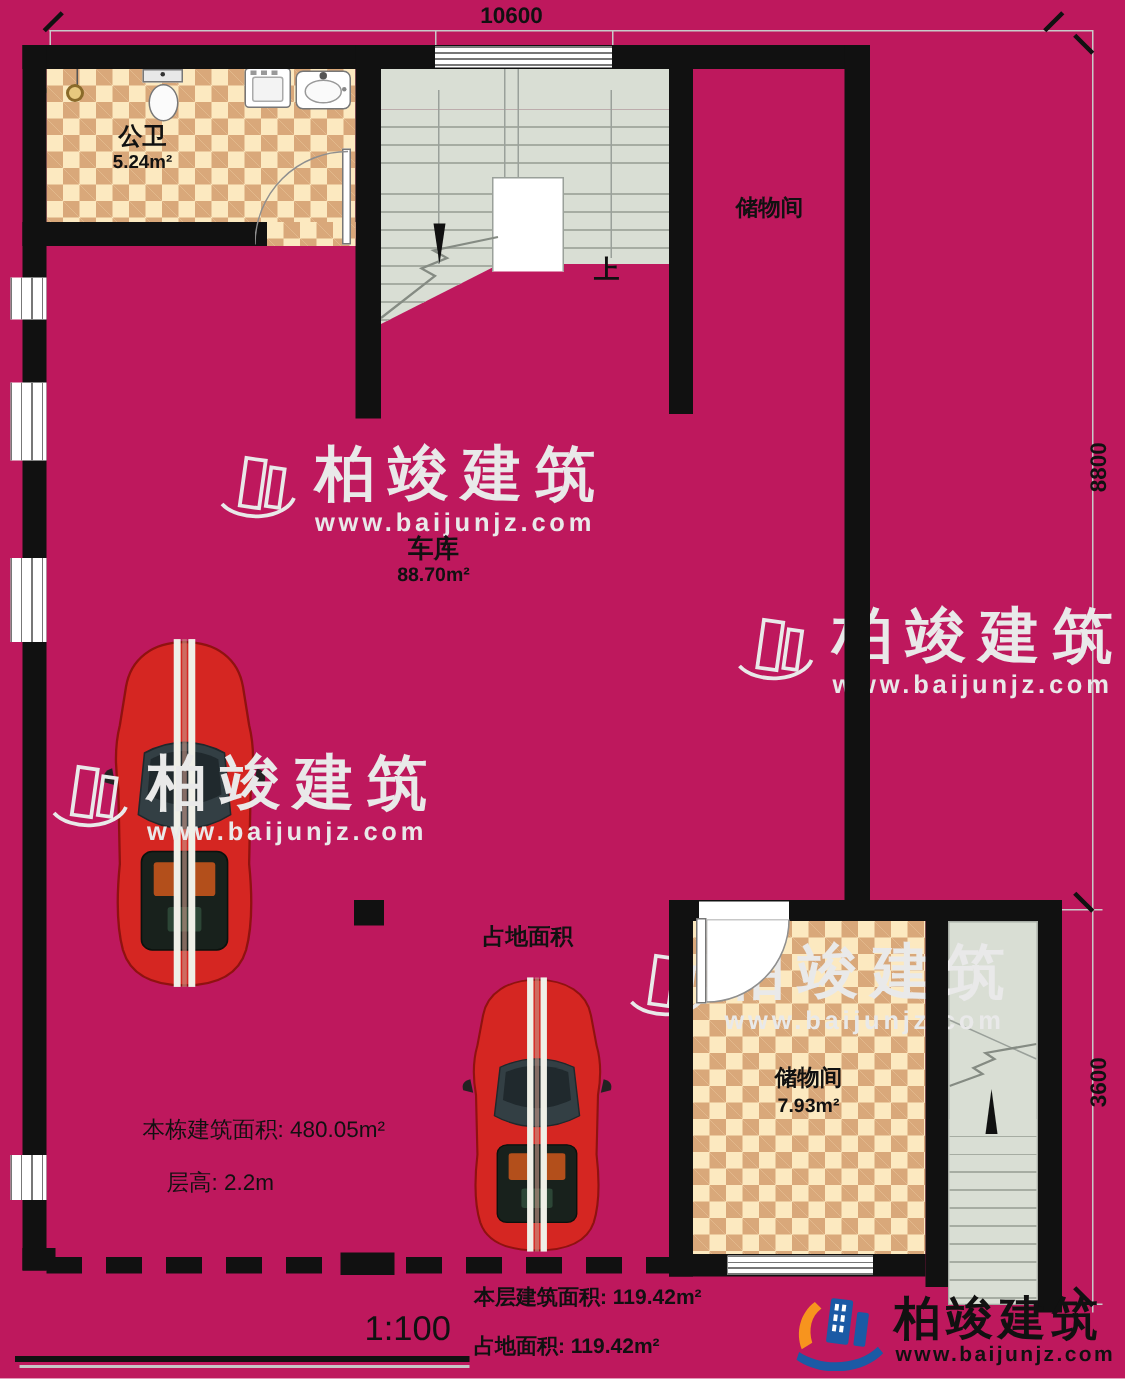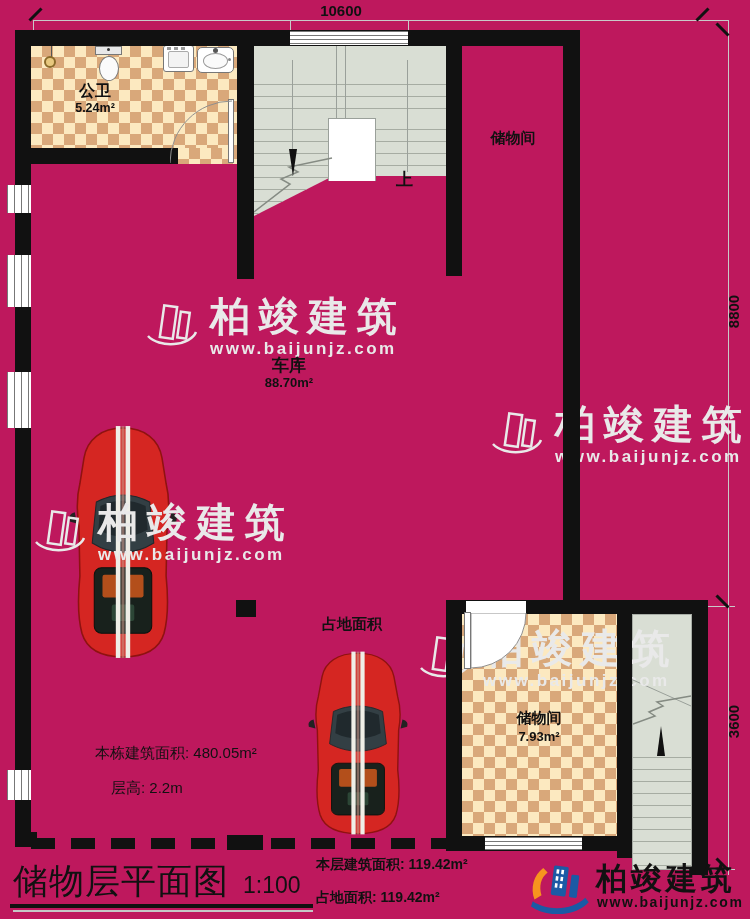--- a/index.html
+++ b/index.html
@@ -239,21 +239,20 @@
 
   <div class="note" style="left:95px;top:744px">
     <span>本栋建筑面积:</span>
     <span>480.05m²</span>
   </div>
   <div class="note" style="left:111px;top:779px">
     <span>层高:</span>
     <span>2.2m</span>
   </div>
 
-  <div class="tb tb-title">储物层平面图</div>
   <div class="rule" style="left:10px;top:904px;width:303px;height:4px;background:#111"></div>
   <div class="rule" style="left:13px;top:910px;width:300px;height:2px;background:#c6c6c6"></div>
   <div class="tb tb-scale">1:100</div>
   <div class="tb tb-area" style="top:856px">
     <span>本层建筑面积:</span>
     <span>119.42m²</span>
   </div>
   <div class="tb tb-area" style="top:889px">
     <span>占地面积:</span>
     <span>119.42m²</span>

